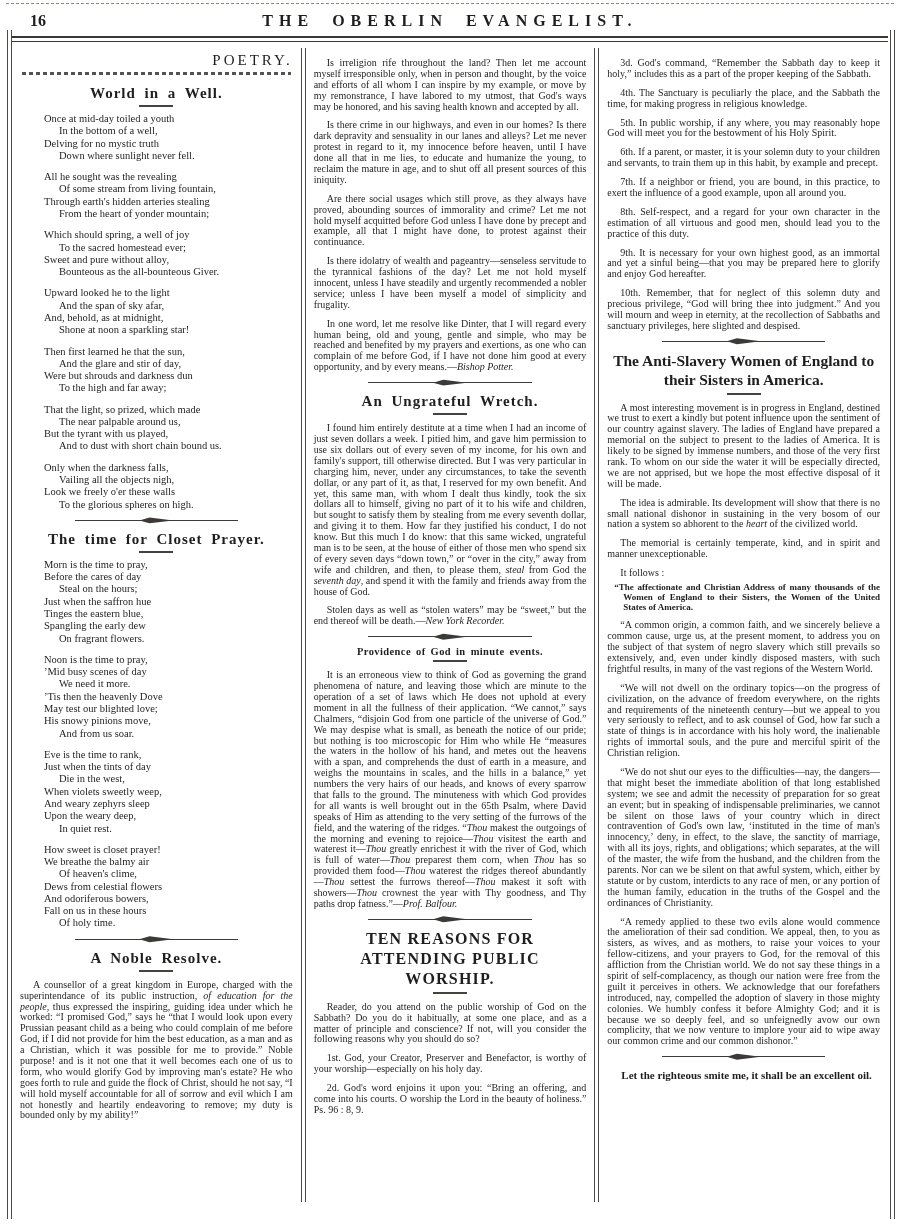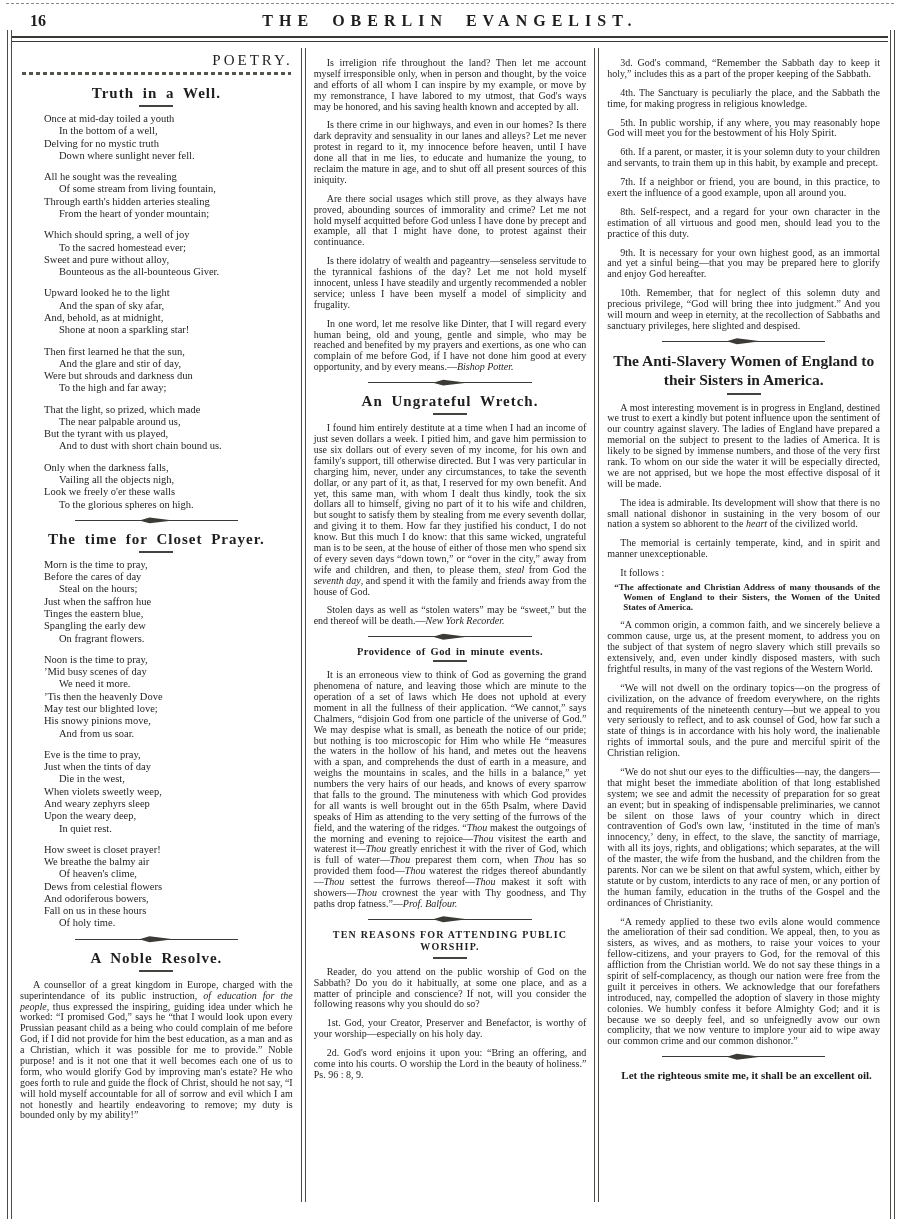--- a/index.html
+++ b/index.html
@@ -17,21 +17,21 @@
   .masthead{flex:1;text-align:center;font-size:16px;font-weight:bold;letter-spacing:6px;word-spacing:8px;margin:0;font-family:"Liberation Serif", serif;}
   .spacer{width:60px;}
   .header-rule{margin:4px 12px 0;height:3px;border-top:2px solid #3a3834;border-bottom:1px solid #3a3834;}
   .columns{display:flex;align-items:stretch;padding:6px 12px 0;height:1160px;box-sizing:border-box;}
   .col{flex:1;overflow:hidden;padding:2px 8px 0;min-width:0;}
   .col-sep{width:3px;border-left:1px solid #4c4a46;border-right:1px solid #4c4a46;}
   .poetry-head{text-align:right;font-size:15px;letter-spacing:3px;margin:2px 0 3px;}
   .wavy-rule{height:3px;margin:0 2px 4px;background:repeating-linear-gradient(90deg,#55534e 0 4px,transparent 4px 7px);}
   .article-title{text-align:center;font-weight:bold;font-size:15px;letter-spacing:1px;word-spacing:4px;margin:9px 0 1px;line-height:1.2;}
   .minor-title{text-align:center;font-weight:bold;font-size:10.5px;letter-spacing:.4px;word-spacing:2px;margin:7px 0 1px;}
-  .caps-title{text-align:center;font-weight:bold;font-size:10px;letter-spacing:1.2px;margin:7px 6px 1px;line-height:1.25;}
+  .caps-title{text-align:center;font-weight:bold;font-size:16px;letter-spacing:1.2px;margin:7px 6px 1px;line-height:1.25;}
   .big-title{text-align:center;font-weight:bold;font-size:15.5px;margin:8px 0 1px;line-height:1.25;}
   .title-rule{width:34px;margin:3px auto 6px;border-top:2px solid #45433f;}
   .divider{position:relative;width:60%;margin:9px auto;height:1px;background:#3c3a36;}
   .divider::after{content:'';position:absolute;left:50%;top:-3px;transform:translateX(-50%);
     width:34px;height:7px;background:#3c3a36;clip-path:polygon(0 50%,30% 8%,100% 50%,30% 92%);}
   .poem{font-size:10.5px;line-height:1.17;padding-left:24px;}
   .stanza{margin:0 0 9px;}
   .poem-line{white-space:nowrap;}
   .poem-line.indent{padding-left:15px;}
   .article-body .para{margin:8px 0 3px;text-indent:13px;text-align:justify;font-size:10px;line-height:1.09;}
@@ -53,21 +53,21 @@
     <span class="spacer"></span>
   </div>
   <div class="header-rule"></div>
 
   <div class="columns">
 
     <div class="col">
       <div class="poetry-head">POETRY.</div>
       <div class="wavy-rule"></div>
 
-      <h2 class="article-title">Truth in a Well.</h2>
+      <h2 class="article-title">World in a Well.</h2>
       <div class="title-rule"></div>
       <div class="poem">
           <div class="stanza">
             <div class="poem-line">Once at mid-day toiled a youth</div>
             <div class="poem-line indent">In the bottom of a well,</div>
             <div class="poem-line">Delving for no mystic truth</div>
             <div class="poem-line indent">Down where sunlight never fell.</div>
           </div>
           <div class="stanza">
             <div class="poem-line">All he sought was the revealing</div>
@@ -124,21 +124,21 @@
           <div class="stanza">
             <div class="poem-line">Noon is the time to pray,</div>
             <div class="poem-line">’Mid busy scenes of day</div>
             <div class="poem-line indent">We need it more.</div>
             <div class="poem-line">’Tis then the heavenly Dove</div>
             <div class="poem-line">May test our blighted love;</div>
             <div class="poem-line">His snowy pinions move,</div>
             <div class="poem-line indent">And from us soar.</div>
           </div>
           <div class="stanza">
-            <div class="poem-line">Eve is the time to pray,</div>
+            <div class="poem-line">Eve is the time to rank,</div>
             <div class="poem-line">Just when the tints of day</div>
             <div class="poem-line indent">Die in the west,</div>
             <div class="poem-line">When violets sweetly weep,</div>
             <div class="poem-line">And weary zephyrs sleep</div>
             <div class="poem-line">Upon the weary deep,</div>
             <div class="poem-line indent">In quiet rest.</div>
           </div>
           <div class="stanza">
             <div class="poem-line">How sweet is closet prayer!</div>
             <div class="poem-line">We breathe the balmy air</div>

